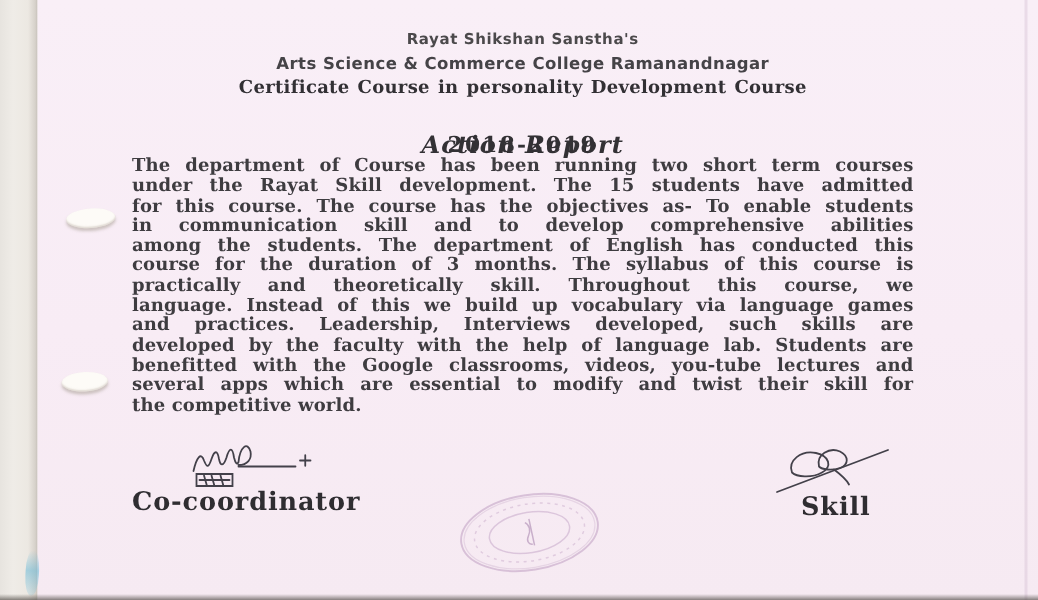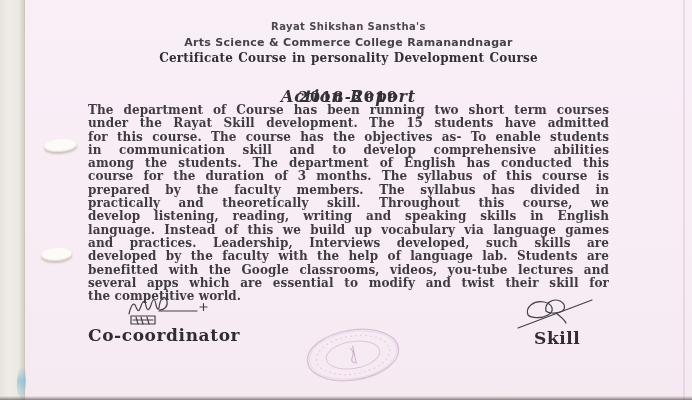--- a/index.html
+++ b/index.html
@@ -86,23 +86,21 @@
       <div class="hline" id="action-title">Action Report</div>
       <div class="hline" id="year-line">2018-2019</div>
 
       <div id="report-body">
           <div class="bline">The department of Course has been running two short term courses</div>
           <div class="bline">under the Rayat Skill development. The 15 students have admitted</div>
           <div class="bline">for this course. The course has the objectives as- To enable students</div>
           <div class="bline">in communication skill and to develop comprehensive abilities</div>
           <div class="bline">among the students. The department of English has conducted this</div>
           <div class="bline">course for the duration of 3 months. The syllabus of this course is</div>
-          <div class="bline">prepared by the faculty members. The syllabus has divided in</div>
           <div class="bline">practically and theoretically skill. Throughout this course, we</div>
-          <div class="bline">develop listening, reading, writing and speaking skills in English</div>
           <div class="bline">language. Instead of this we build up vocabulary via language games</div>
           <div class="bline">and practices.  Leadership, Interviews developed, such skills are</div>
           <div class="bline">developed by the faculty with the help of language lab. Students are</div>
           <div class="bline">benefitted with the Google classrooms, videos, you-tube lectures and</div>
           <div class="bline">several apps which are essential to modify and twist their skill for</div>
           <div class="bline last">the competitive world.</div>
         </div>
 
       <svg class="sigsvg" id="sig-left-svg" width="100" height="36" viewBox="0 0 100 36">
         <g fill="none" stroke="#43414a" stroke-width="1.2" stroke-linecap="round">

